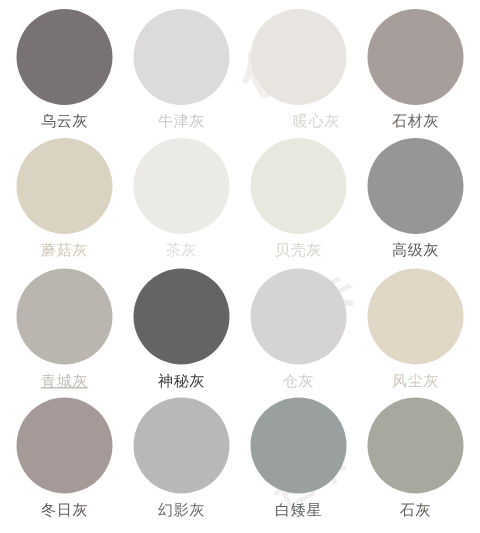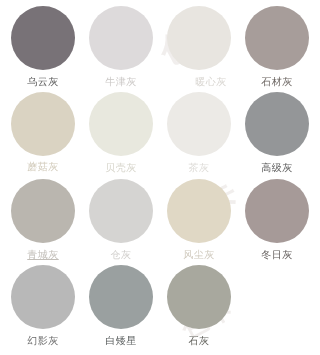--- a/index.html
+++ b/index.html
@@ -83,37 +83,41 @@
     <div class="swatch-cell">
       <div class="swatch-disc" style="background: rgb(232, 229, 224);"></div>
       <div class="swatch-label" style="color: rgb(216, 213, 208); margin-left: 24px;">暖心灰</div>
     </div>
     <div class="swatch-cell">
       <div class="swatch-disc" style="background: rgb(167, 157, 154);"></div>
       <div class="swatch-label" style="color: rgb(107, 101, 97);">石材灰</div>
     </div>
     <div class="swatch-cell">
       <div class="swatch-disc" style="background: rgb(218, 211, 194);"></div>
-      <div class="swatch-label" style="color: rgb(210, 203, 187); font-family: Liberation Mono, monospace;">蘑菇灰</div>
+      <div class="swatch-label" style="color: rgb(210, 203, 187);">蘑菇灰</div>
+    </div>
+    <div class="swatch-cell">
+      <div class="swatch-disc" style="background: rgb(236, 234, 230);"></div>
+      <div class="swatch-label" style="color: rgb(222, 220, 216);">茶灰</div>
     </div>
     <div class="swatch-cell">
       <div class="swatch-disc" style="background: rgb(232, 232, 222);"></div>
       <div class="swatch-label" style="color: rgb(214, 212, 202);">贝壳灰</div>
-    </div>
-    <div class="swatch-cell">
-      <div class="swatch-disc" style="background: rgb(236, 234, 230);"></div>
-      <div class="swatch-label" style="color: rgb(222, 220, 216);">茶灰</div>
     </div>
     <div class="swatch-cell">
       <div class="swatch-disc" style="background: rgb(148, 150, 152);"></div>
       <div class="swatch-label" style="color: rgb(90, 90, 90);">高级灰</div>
     </div>
     <div class="swatch-cell">
       <div class="swatch-disc" style="background: rgb(186, 182, 175);"></div>
       <div class="swatch-label" style="color: rgb(194, 190, 184); text-decoration: underline;">青城灰</div>
+    </div>
+    <div class="swatch-cell">
+      <div class="swatch-disc" style="background: rgb(99, 100, 99);"></div>
+      <div class="swatch-label" style="color: rgb(60, 60, 60);">神秘灰</div>
     </div>
     <div class="swatch-cell">
       <div class="swatch-disc" style="background: rgb(213, 212, 210);"></div>
       <div class="swatch-label" style="color: rgb(208, 206, 203);">仓灰</div>
     </div>
     <div class="swatch-cell">
       <div class="swatch-disc" style="background: rgb(224, 216, 197);"></div>
       <div class="swatch-label" style="color: rgb(207, 201, 189);">风尘灰</div>
     </div>
     <div class="swatch-cell">

